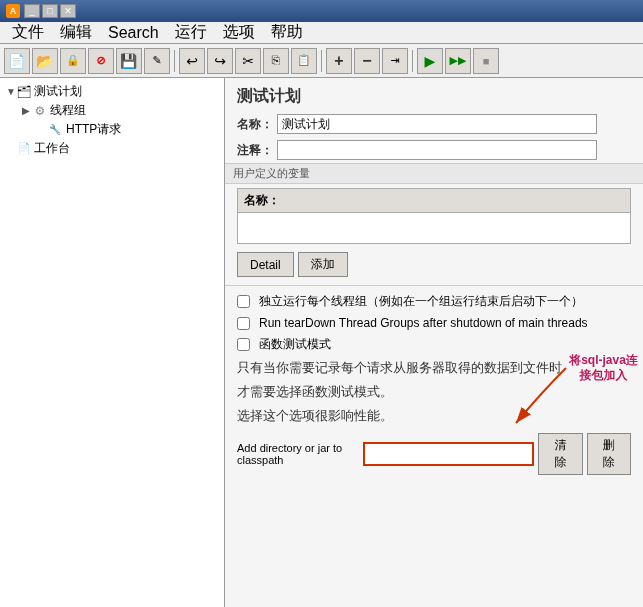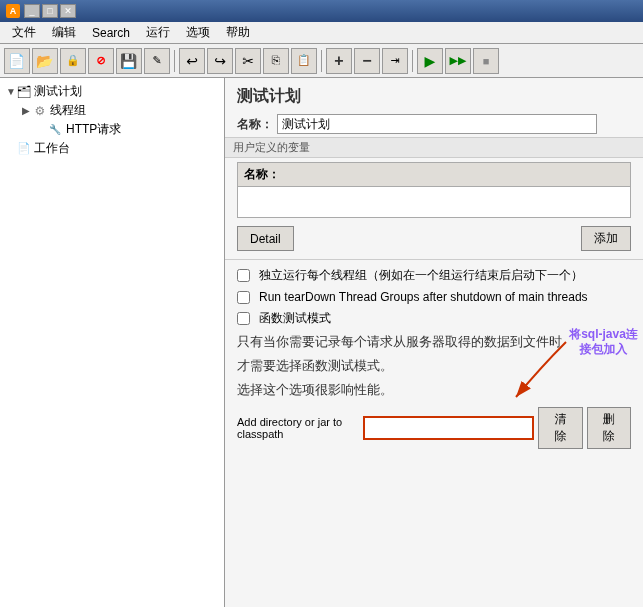--- a/index.html
+++ b/index.html
@@ -59,21 +59,21 @@
       background: #f0f0f0;
       height: 22px;
       display: flex;
       align-items: center;
       padding: 0 4px;
       border-bottom: 1px solid #999;
     }
     .menu-item {
       padding: 2px 8px;
       cursor: pointer;
-      font-size: 12px;
+      font-size: 16px;
     }
 
     
     .toolbar {
       background: #f0f0f0;
       height: 34px;
       display: flex;
       align-items: center;
       padding: 0 4px;
       border-bottom: 1px solid #999;
@@ -190,21 +190,21 @@
       border-bottom: 1px solid #aaa;
       font-weight: bold;
     }
     .table-body {
       min-height: 30px;
       padding: 3px 6px;
     }
 
     .button-row {
       display: flex;
-      justify-content: space-between;
+      justify-content: flex-start;
       gap: 4px;
       padding: 4px 12px;
     }
     .btn {
       padding: 3px 12px;
       background: #e0ddd8;
       border: 1px solid #888;
       cursor: pointer;
       font-size: 12px;
       font-family: inherit;
@@ -329,20 +329,24 @@
 
   <div class="right-panel">
 
     <div class="panel-title">测试计划</div>
 
     <div class="form-row">
       <span class="form-label">名称：</span>
       <input class="form-input" type="text" value="测试计划" style="">
     </div>
 
+    <div class="form-row">
+      <span class="form-label">注释：</span>
+      <input class="form-input" type="text" style="">
+    </div>
 
     <div class="section-header">
       <span>用户定义的变量</span>
     </div>
 
     <div class="table-area">
       <div class="table-header">
         <span>名称：</span>
       </div>
       <div class="table-body"></div>
@@ -371,21 +375,21 @@
     </div>
 
     <div class="text-block">只有当你需要记录每个请求从服务器取得的数据到文件时</div>
     <div class="text-block">才需要选择函数测试模式。</div>
 
     <div class="text-block">选择这个选项很影响性能。</div>
 
     <div class="classpath-section" style="position:relative;">
 
       <div style="position:absolute; right:-10px; top:-80px; width:130px; z-index:10;">
-        <div style="color:#8b5cf6; font-weight:bold; font-size:12px; text-align:center; line-height:1.3; position:absolute; right:0; top:0; width:75px;">将sql-java连接包加入</div>
+        <div style="color:#be185d; font-weight:bold; font-size:12px; text-align:center; line-height:1.3; position:absolute; right:0; top:0; width:75px;">将sql-java连接包加入</div>
         <svg width="100" height="80" style="position:absolute; left:-30px; top:5px;">
           <defs>
             <marker id="arrowhead" markerWidth="8" markerHeight="6" refX="8" refY="3" orient="auto">
               <polygon points="0 0, 8 3, 0 6" fill="#cc3300"></polygon>
             </marker>
           </defs>
           <path d="M 85,10 Q 60,35 35,65" stroke="#cc3300" stroke-width="2" fill="none" marker-end="url(#arrowhead)"></path>
         </svg>
       </div>
 

